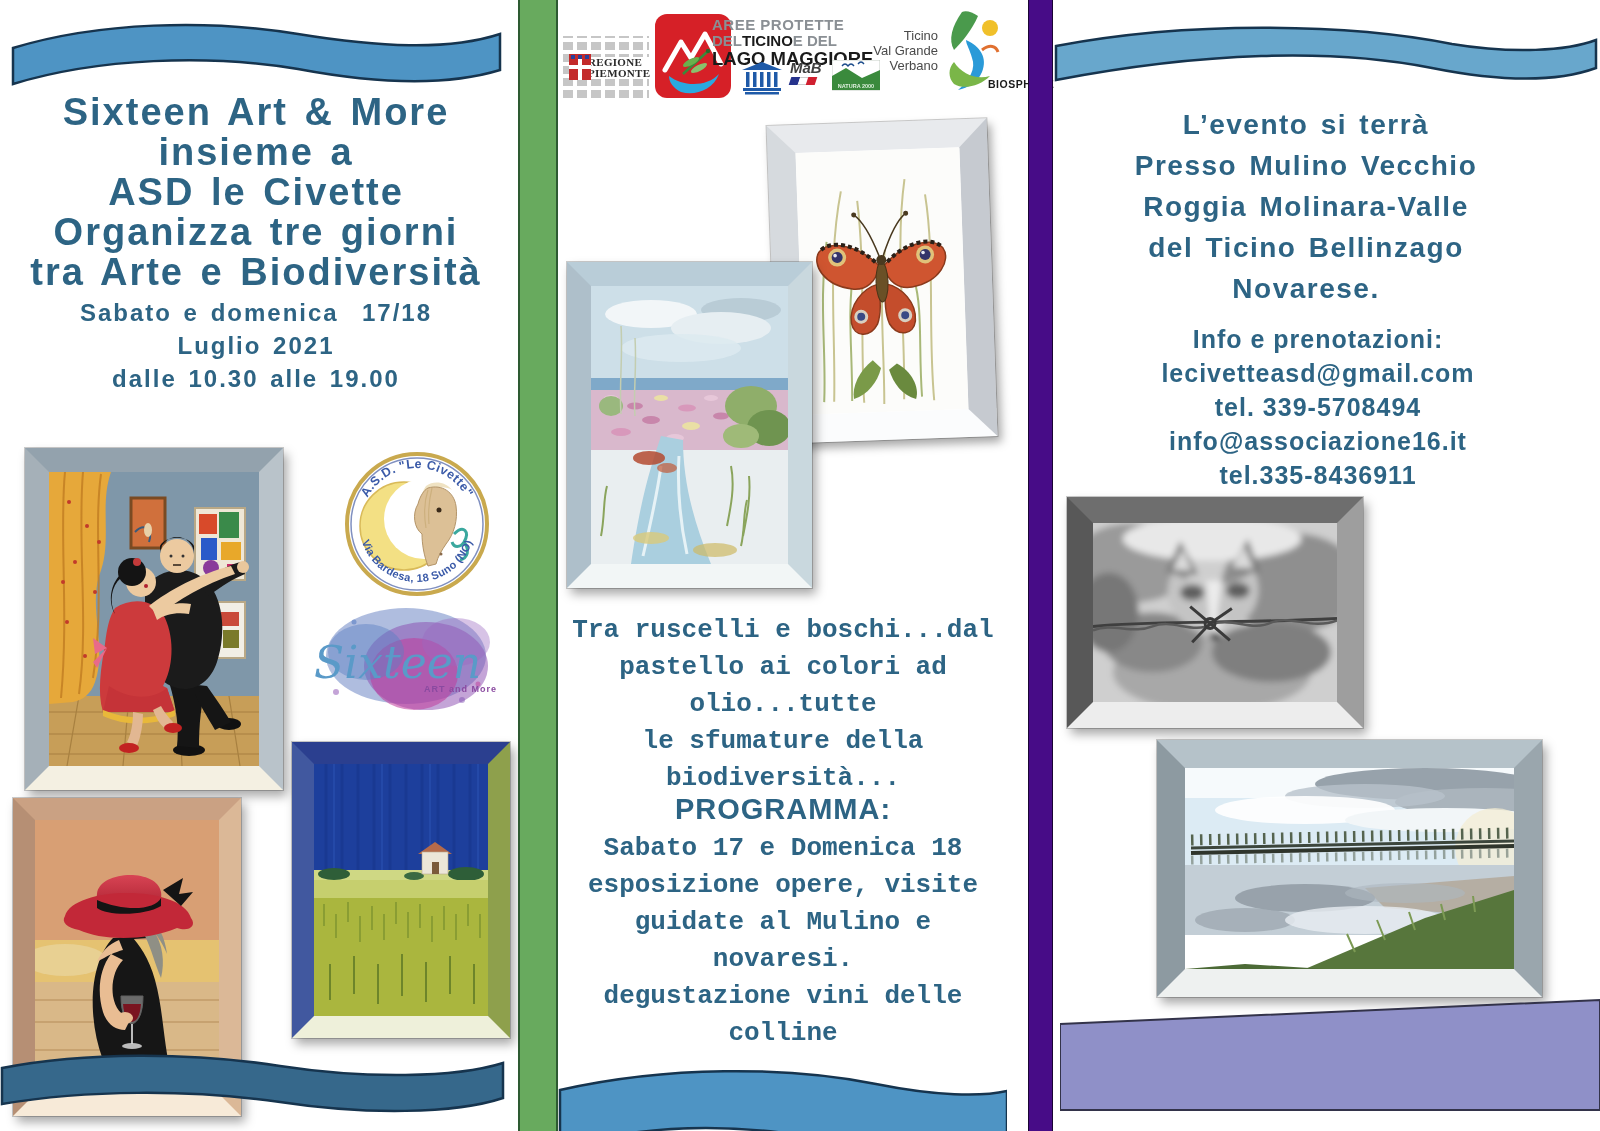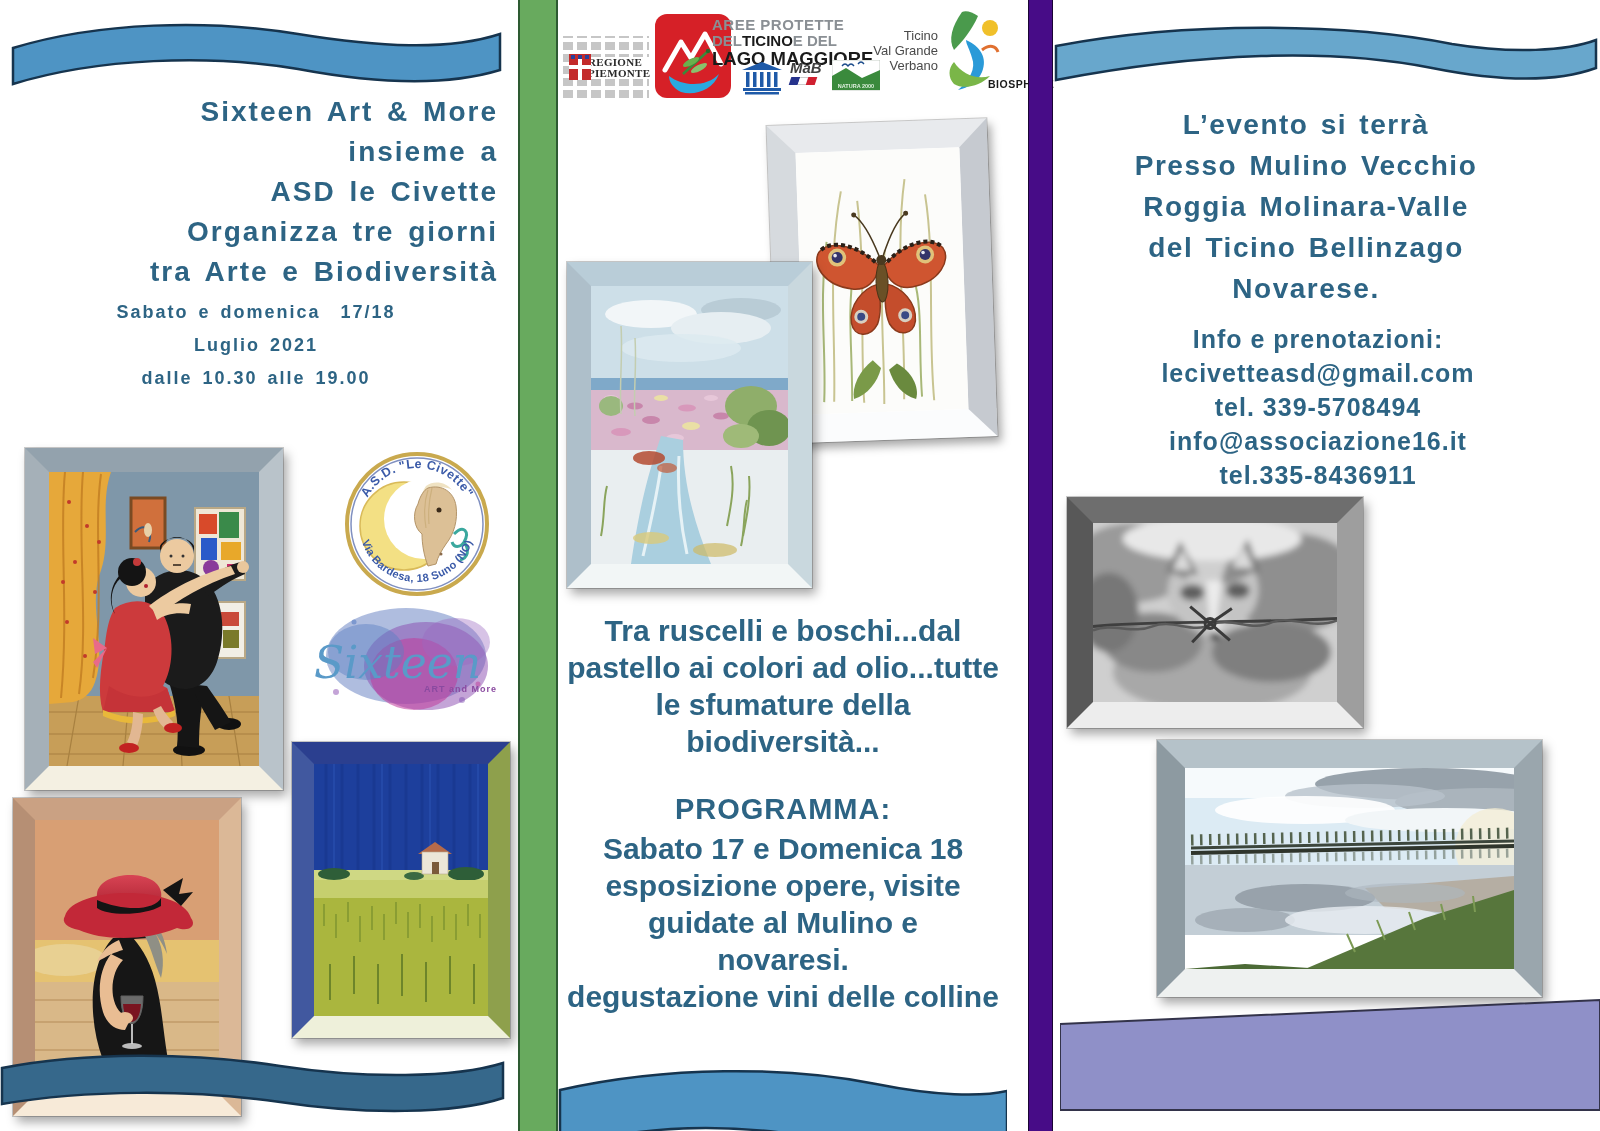--- a/index.html
+++ b/index.html
@@ -4,23 +4,23 @@
 <style>
   html,body{margin:0;padding:0;background:#888;}
   #page{position:relative;width:1600px;height:1131px;background:#ffffff;overflow:hidden;
         font-family:"Liberation Sans",sans-serif;margin:0 auto;}
   .abs{position:absolute;}
   .ctr{text-align:center;}
   .blue-txt{color:#2d6484;font-weight:700;}
   .keep-space{white-space:pre;}
 
   
-  .l-title{font-size:28px;letter-spacing:2px;word-spacing:4px;line-height:40px;text-align:right;}
-  .l-date{font-size:18px;letter-spacing:2px;word-spacing:3px;line-height:33px;text-align:center;}
-  .m-body{font-size:30px;letter-spacing:0;line-height:37px;}
+  .l-title{font-size:38px;letter-spacing:2px;word-spacing:4px;line-height:40px;}
+  .l-date{font-size:24px;letter-spacing:2px;word-spacing:3px;line-height:33px;text-align:center;}
+  .m-body{font-size:26px;letter-spacing:0;line-height:37px;font-family:Liberation Mono, monospace;}
   .m-prog-title{font-size:29px;letter-spacing:1px;line-height:42px;}
   .r-venue{font-size:28px;letter-spacing:1.5px;word-spacing:3px;line-height:41px;}
   .r-info{font-size:25px;letter-spacing:1px;line-height:34px;}
 
   
   .frame{position:absolute;box-sizing:border-box;border-style:solid;background:#fff;
          box-shadow:4px 6px 10px rgba(0,0,0,.35);outline:1px solid rgba(0,0,0,.2);}
   .frame > svg{position:absolute;inset:0;width:100%;height:100%;display:block;}
   .f-dance{border-width:24px;border-color:#93a2ad #b9c3ca #f4f0e2 #a5b0b8;}
   .f-redhat{border-width:22px;border-color:#caa183 #dbb897 #f7ead8 #b68f74;}

